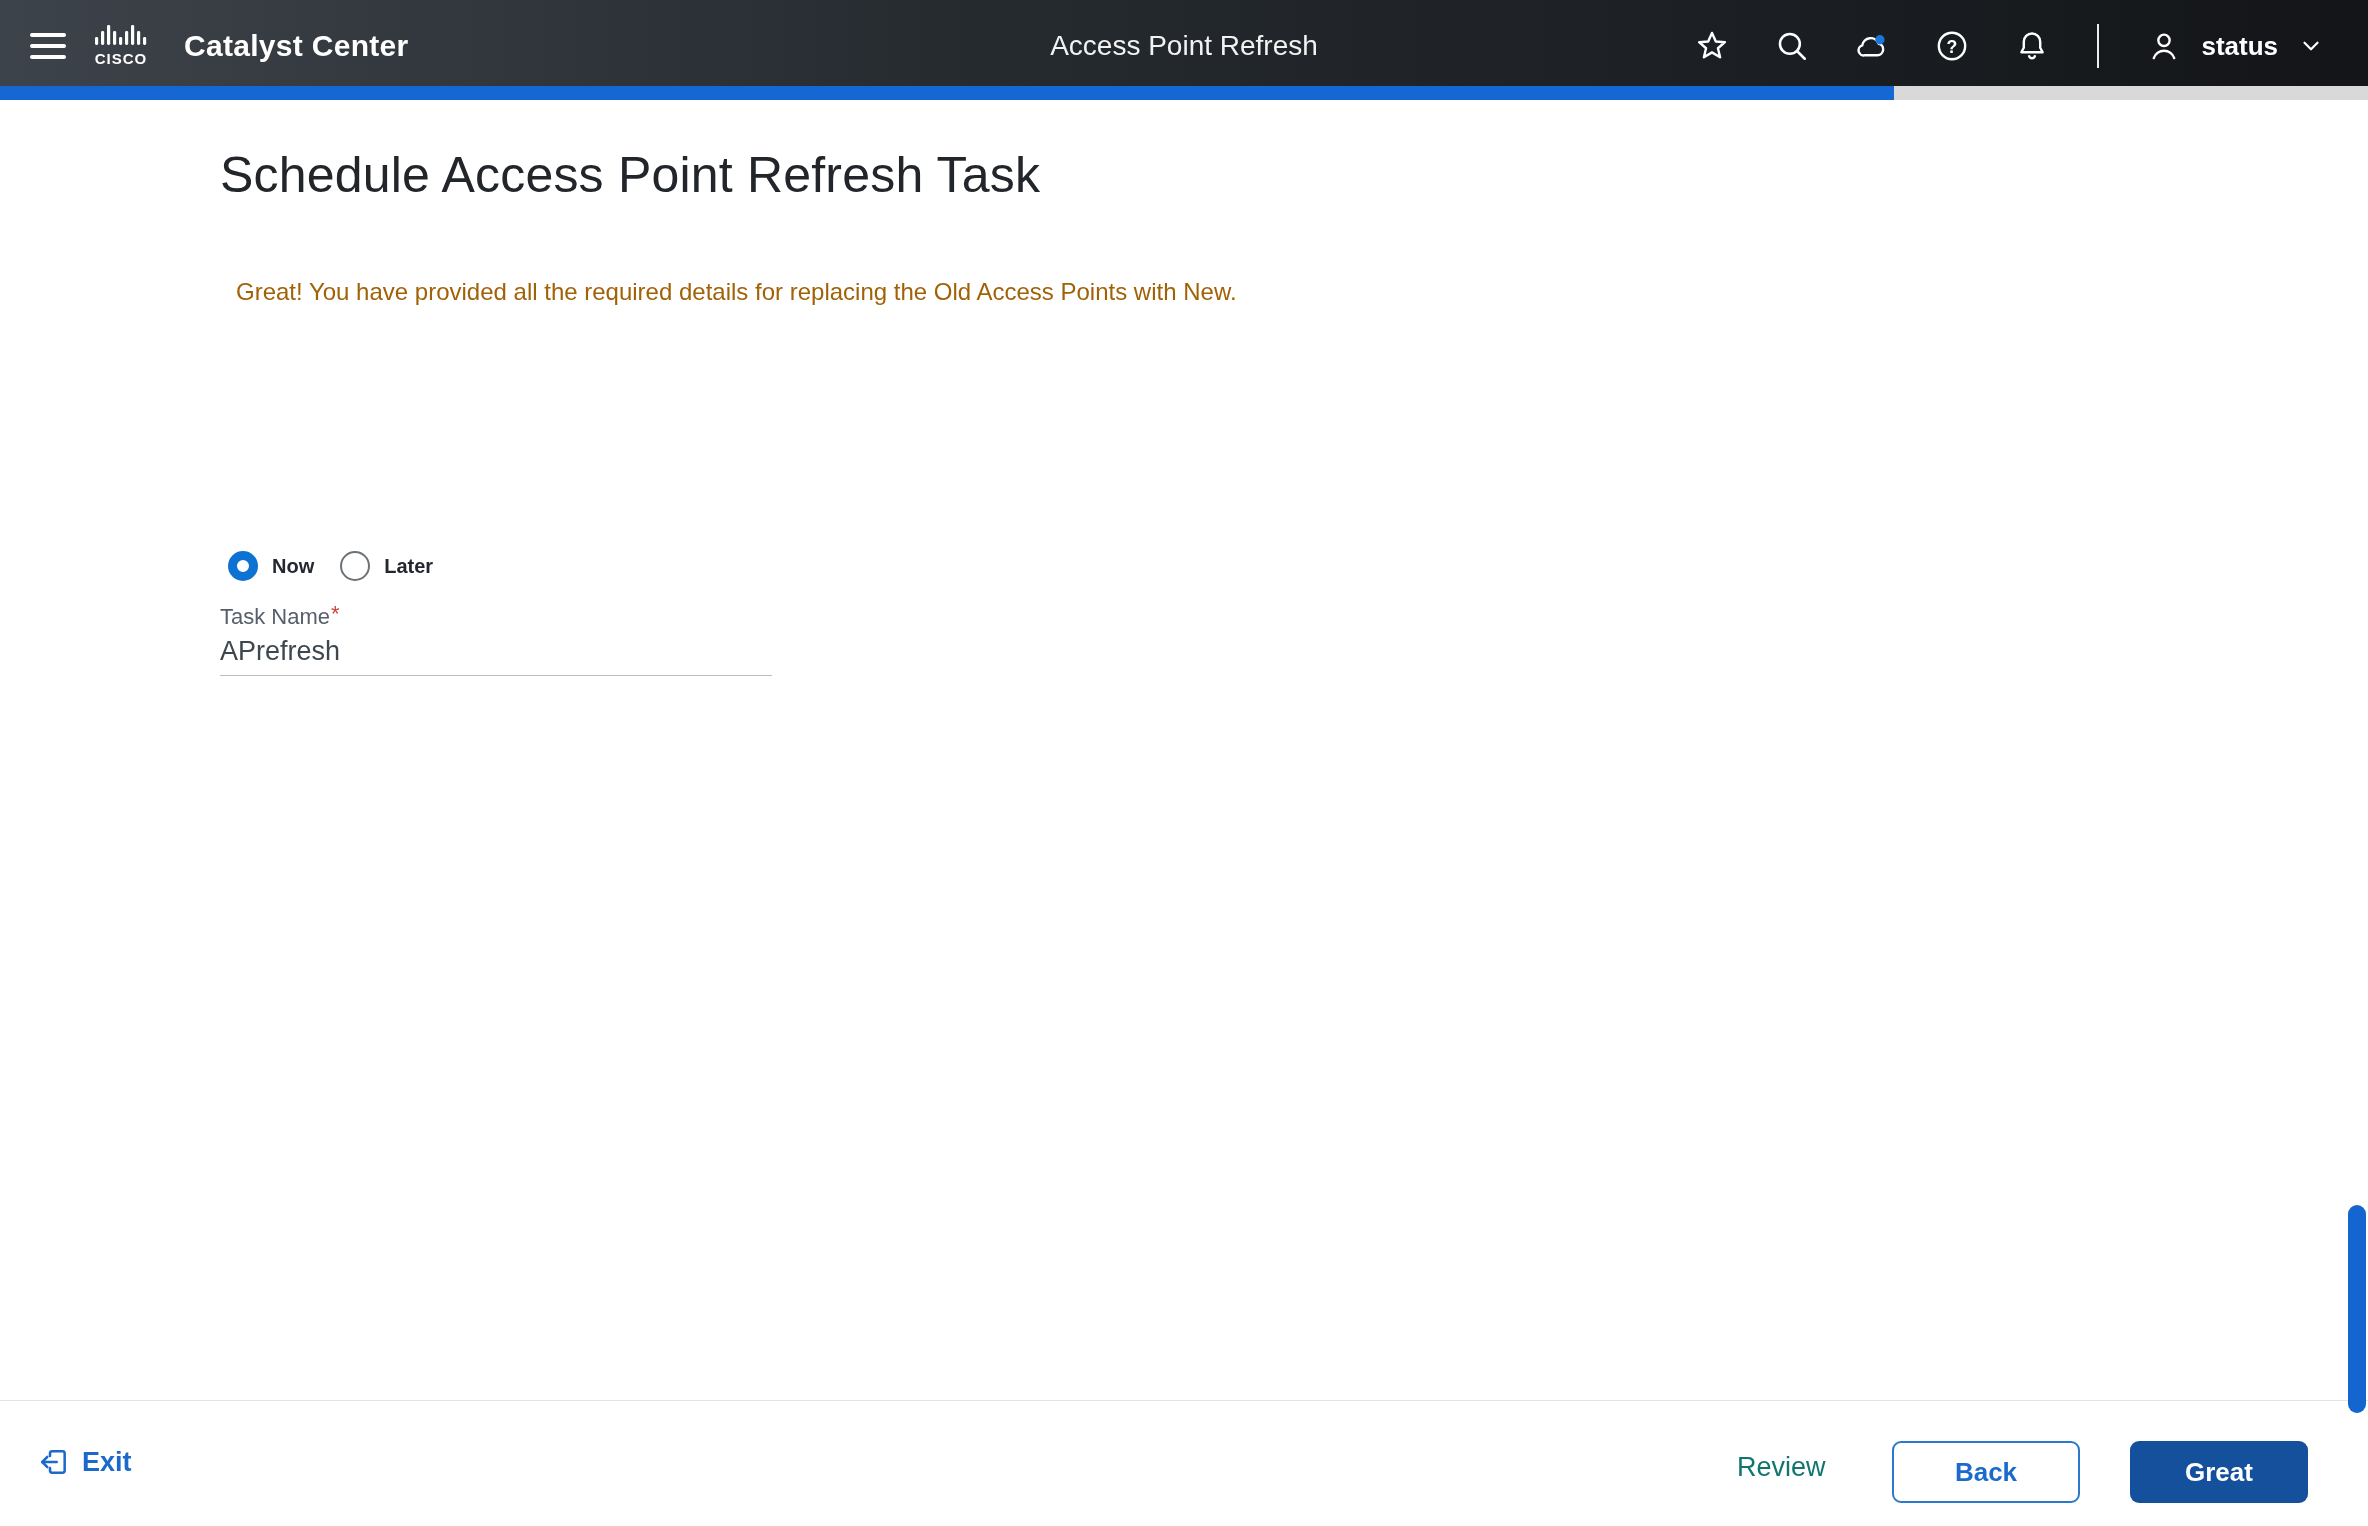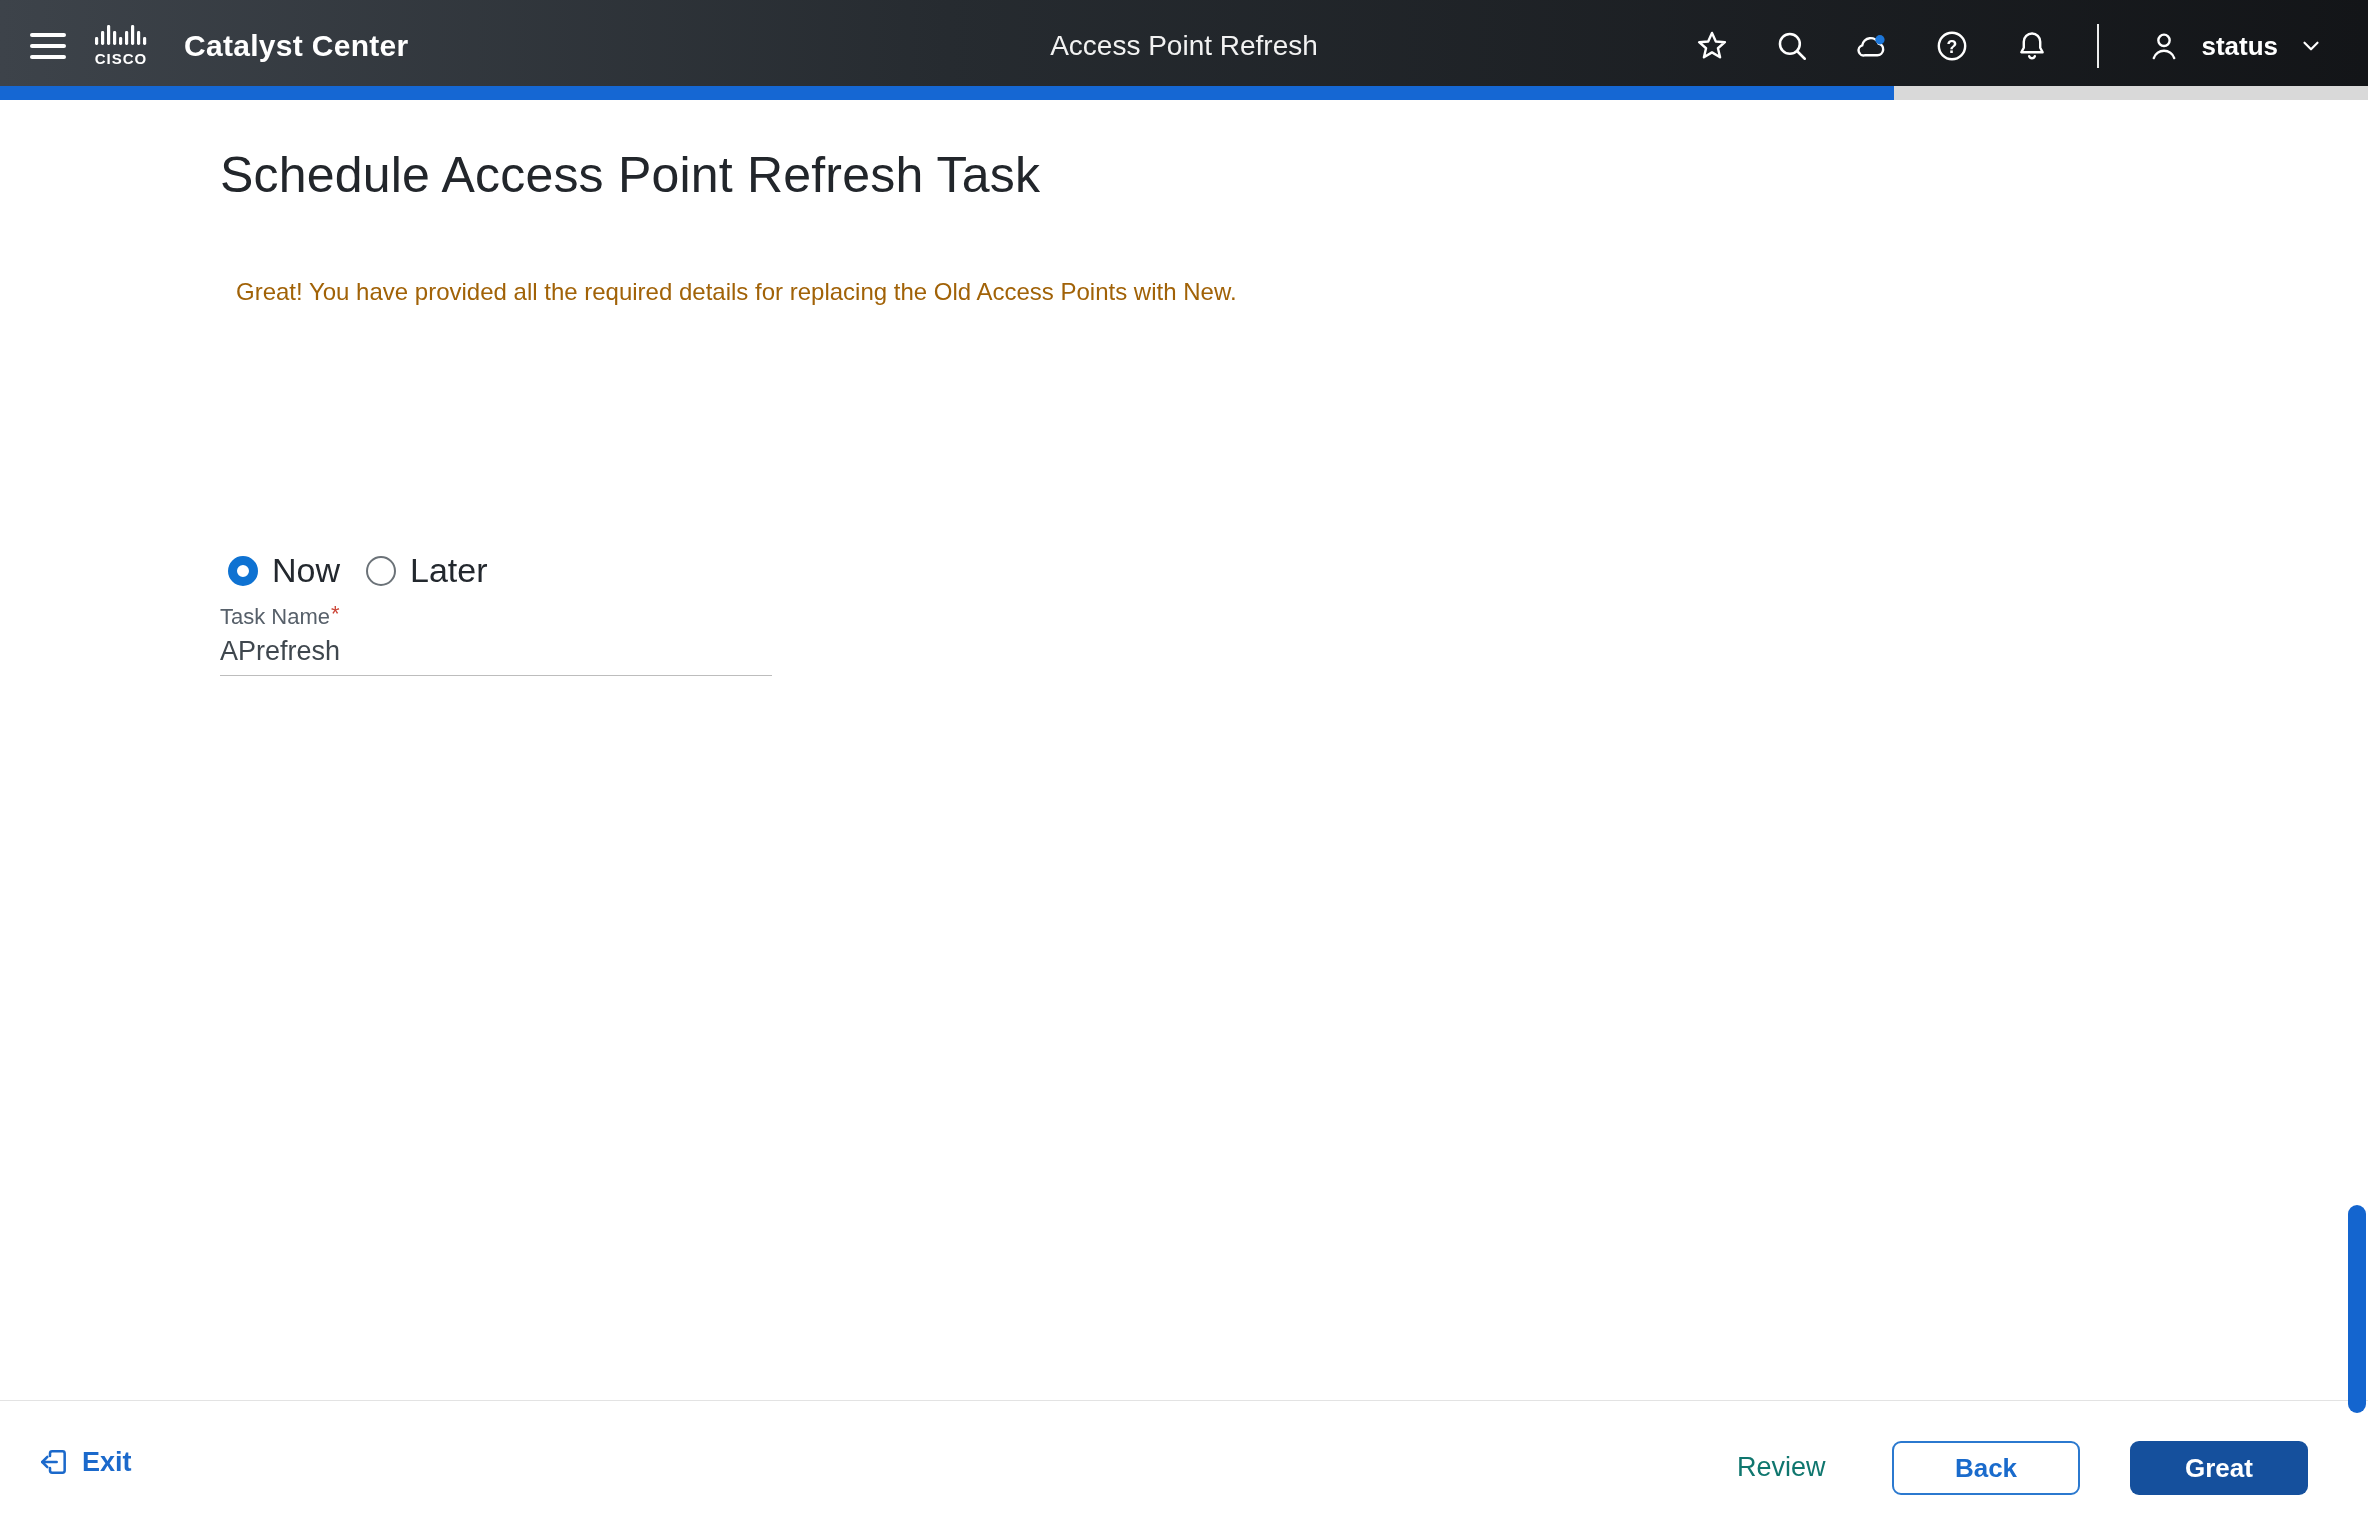--- a/index.html
+++ b/index.html
@@ -32,32 +32,32 @@
   .progress-fill{height:100%;background:#1567d3;}
   
   .main-heading{position:absolute;left:220px;top:146px;font-size:50px;font-weight:400;color:#22262b;letter-spacing:.2px;margin:0;}
   .intro{position:absolute;left:220px;top:260px;font-size:24px;color:#a16207;line-height:32px;margin:16px;}
   .description{position:absolute;left:220px;top:351px;font-size:24px;color:#5b6571;line-height:38.5px;margin:0;max-width:1900px;}
   
   .radio-row{position:absolute;left:228px;top:551px;display:flex;align-items:center;gap:26px;}
   .radio-option{display:flex;align-items:center;gap:14px;cursor:pointer;}
   .radio-circle{width:30px;height:30px;border-radius:50%;border:2px solid #6b7278;background:#fff;box-sizing:border-box;}
   .radio-circle.selected{border:9px solid #0e72d2;}
-  .radio-label{font-size:34px;color:#23282e;}
+  .radio-label{font-size:20px;color:#23282e;font-weight:bold;}
   
   .field-label{position:absolute;left:220px;top:604px;font-size:22px;color:#57606a;}
   .required{color:#cc4638;font-size:22px;position:relative;top:-3px;left:1px;}
   .field-value{position:absolute;left:220px;top:636px;width:552px;font-size:27px;color:#3f474e;border:none;outline:none;background:transparent;padding:0;font-family:"Liberation Sans",sans-serif;}
   .field-underline{position:absolute;left:220px;top:675px;width:552px;height:1px;background:#bdbdbd;}
   
   .footer{position:absolute;left:0;top:1400px;width:2368px;height:126px;background:#ffffff;border-top:1px solid #e3e3e3;box-sizing:border-box;}
   .exit-link{position:absolute;left:38px;top:1446px;display:flex;align-items:center;gap:12px;cursor:pointer;}
   .exit-text{color:#1b69cb;font-size:27px;font-weight:700;}
   .review-link{position:absolute;left:1737px;top:1452px;font-size:27px;font-weight:500;color:#0f766e;cursor:pointer;}
-  .btn{position:absolute;top:1441px;height:54px;border-radius:9px;font-size:26px;font-weight:600;
+  .btn{position:absolute;top:1441px;height:62px;border-radius:9px;font-size:26px;font-weight:600;
        display:flex;align-items:center;justify-content:center;cursor:pointer;box-sizing:border-box;
        font-family:"Liberation Sans",sans-serif;}
   .btn-back{left:1892px;width:188px;background:#ffffff;border:2px solid #2b79cf;color:#1a6bcc;}
   .btn-next{left:2130px;width:178px;background:#15509d;border:none;color:#ffffff;}
   
   .scroll-thumb{position:absolute;left:2348px;top:1205px;width:18px;height:208px;background:#1465cf;border-radius:9px;cursor:pointer;}
 </style>
 </head>
 <body>
 

